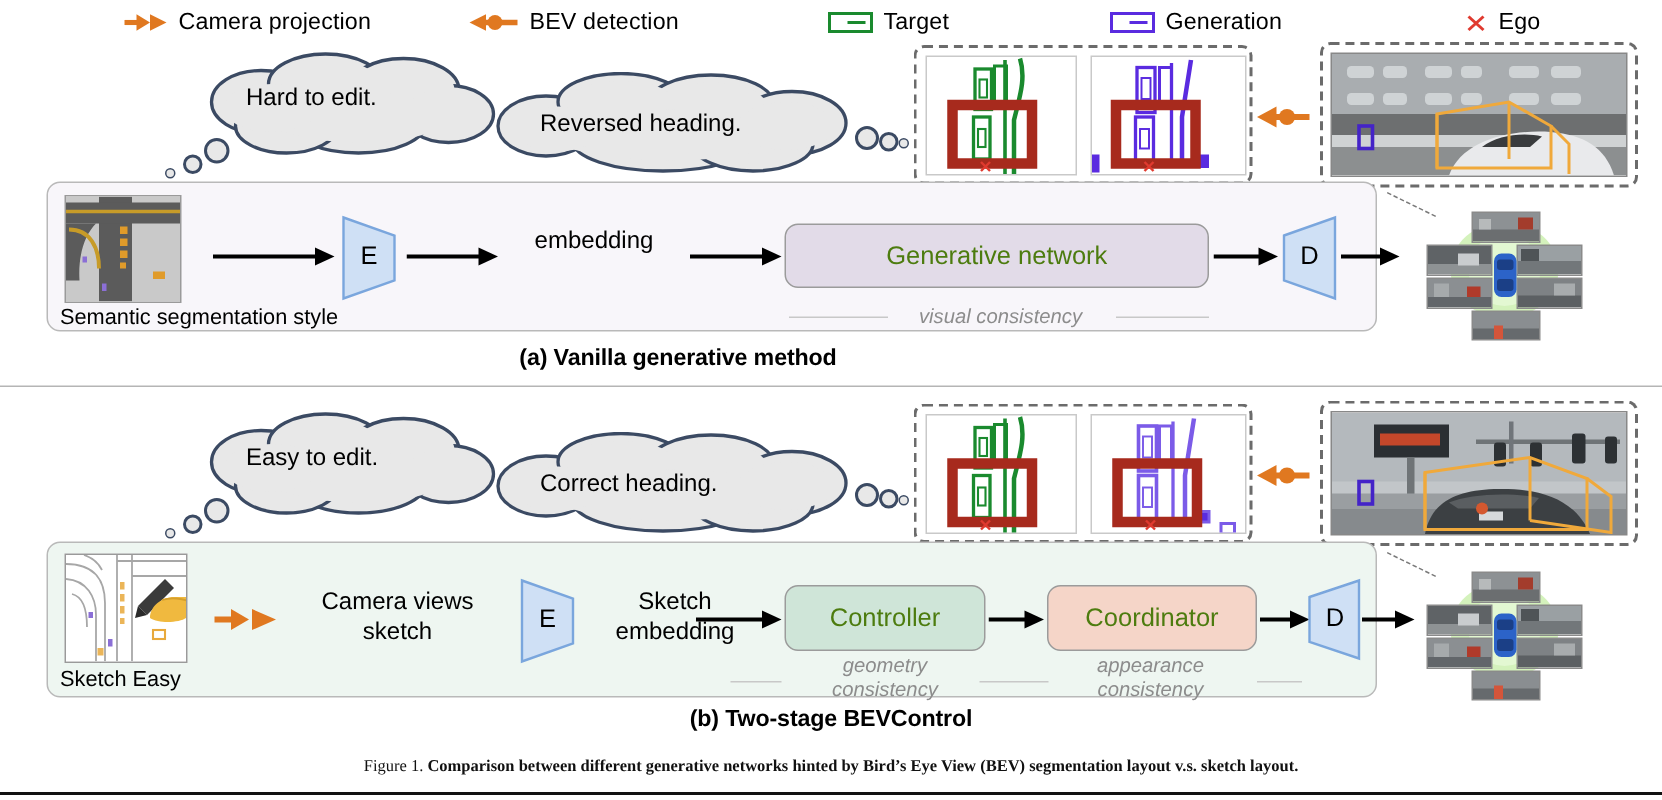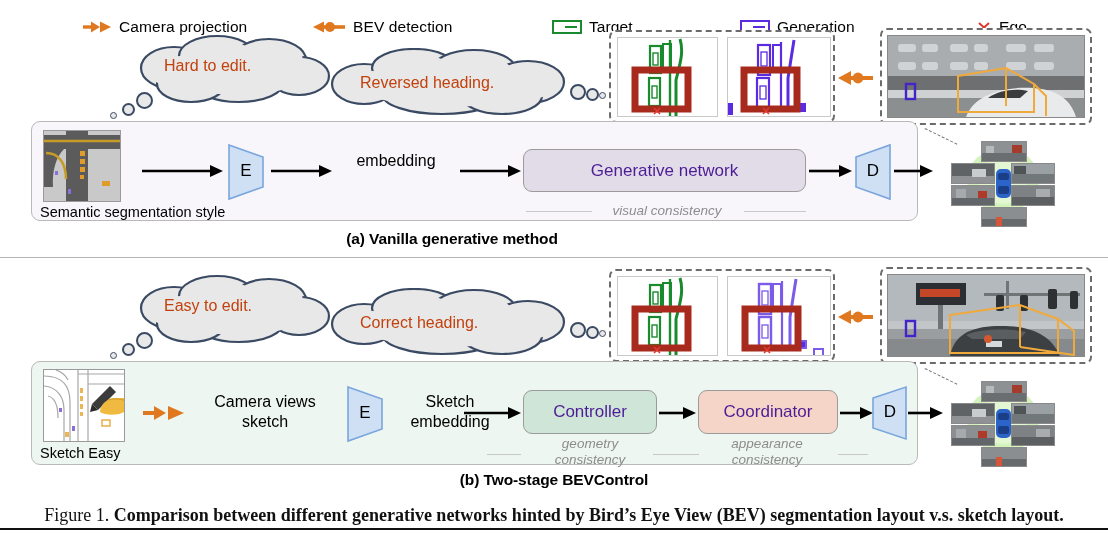--- a/index.html
+++ b/index.html
@@ -1,21 +1,21 @@
 <!DOCTYPE html>
 <html><head>
 <meta charset="utf-8">
 <style>
   html,body{margin:0;padding:0;background:#fff;}
   body{width:1108px;height:533px;position:relative;overflow:hidden;
        font-family:"Liberation Sans", sans-serif;color:#000;}
   .abs{position:absolute;}
 
   
-  #legend{left:0;top:16px;width:967px;height:30px;}
+  #legend{left:0;top:4px;width:967px;height:30px;}
   .leg-item{position:absolute;display:flex;align-items:center;gap:7px;top:3px;
             font-size:15.5px;letter-spacing:.1px;}
   .leg-label{white-space:nowrap;line-height:1;}
   .ic-camproj{width:30px;height:14px;position:relative;}
   .ic-bevdet{width:34px;height:14px;position:relative;}
   .ic-box{width:30px;height:14px;box-sizing:border-box;position:relative;background:#fff;}
   .ic-box i{position:absolute;right:3px;top:50%;transform:translateY(-50%);
             height:2px;width:12px;display:block;}
   .ic-ego{width:16px;height:16px;position:relative;}
 
@@ -25,46 +25,46 @@
   #panelB{left:31px;top:361px;width:887px;height:104px;background:#eef6f1;}
 
   .thumb{position:absolute;border:1px solid #9a9a9a;box-sizing:border-box;overflow:hidden;}
   .thumb-cap{position:absolute;font-size:14.5px;white-space:nowrap;text-align:center;}
 
   .trapE, .trapD{position:absolute;}
   .trap-letter{position:absolute;font-size:17px;left:0;width:100%;text-align:center;}
 
   .procbox{position:absolute;box-sizing:border-box;border:1px solid #9b9b9b;
            border-radius:9px;display:flex;align-items:center;justify-content:center;
-           font-size:17px;color:#4c1d95;}
+           font-size:17px;color:#4d7c0f;}
   .arrowtxt{position:absolute;font-size:16px;text-align:center;line-height:1.22;}
 
   .consist{position:absolute;font-style:italic;color:#8c8c8c;font-size:13.5px;
            text-align:center;line-height:1.18;}
   .cline{position:absolute;height:1px;background:#c8c8c8;}
 
   .subcap{position:absolute;font-size:15.5px;font-weight:bold;text-align:center;
           letter-spacing:-0.1px;}
 
   
   .cloud{position:absolute;}
-  .cloud-text{position:absolute;font-size:16px;white-space:nowrap;color:#c2410c;}
+  .cloud-text{position:absolute;font-size:16px;white-space:nowrap;color:#000000;}
   .cdot{position:absolute;border:2px solid #3b4a63;border-radius:50%;background:#e8e8e8;}
 
   
   .dgroup{position:absolute;box-sizing:border-box;border:2px dashed #6b6b6b;border-radius:7px;
           background:#fff;}
   .bevcell{position:absolute;box-sizing:border-box;border:1px solid #c9c9c9;background:#fff;
            overflow:hidden;}
 
   .divider{position:absolute;left:0;width:1108px;height:1px;background:#b5b5b5;}
 
   
   #caption{position:absolute;left:0;top:505px;width:1108px;text-align:center;
-           font-family:"Liberation Serif", serif;font-size:18px;color:#111;}
+           font-family:"Liberation Serif", serif;font-size:11px;color:#111;}
   #caption b{font-weight:bold;}
   #caprule{position:absolute;left:0;top:528px;width:1108px;height:2px;background:#111;}
 
   .multiview{position:absolute;}
   .mv-img{position:absolute;border:1px solid #8a8a8a;box-sizing:border-box;}
   .leader{position:absolute;border-top:1px dashed #7a7a7a;transform-origin:0 0;}
 </style>
 </head>
 <body>
 

